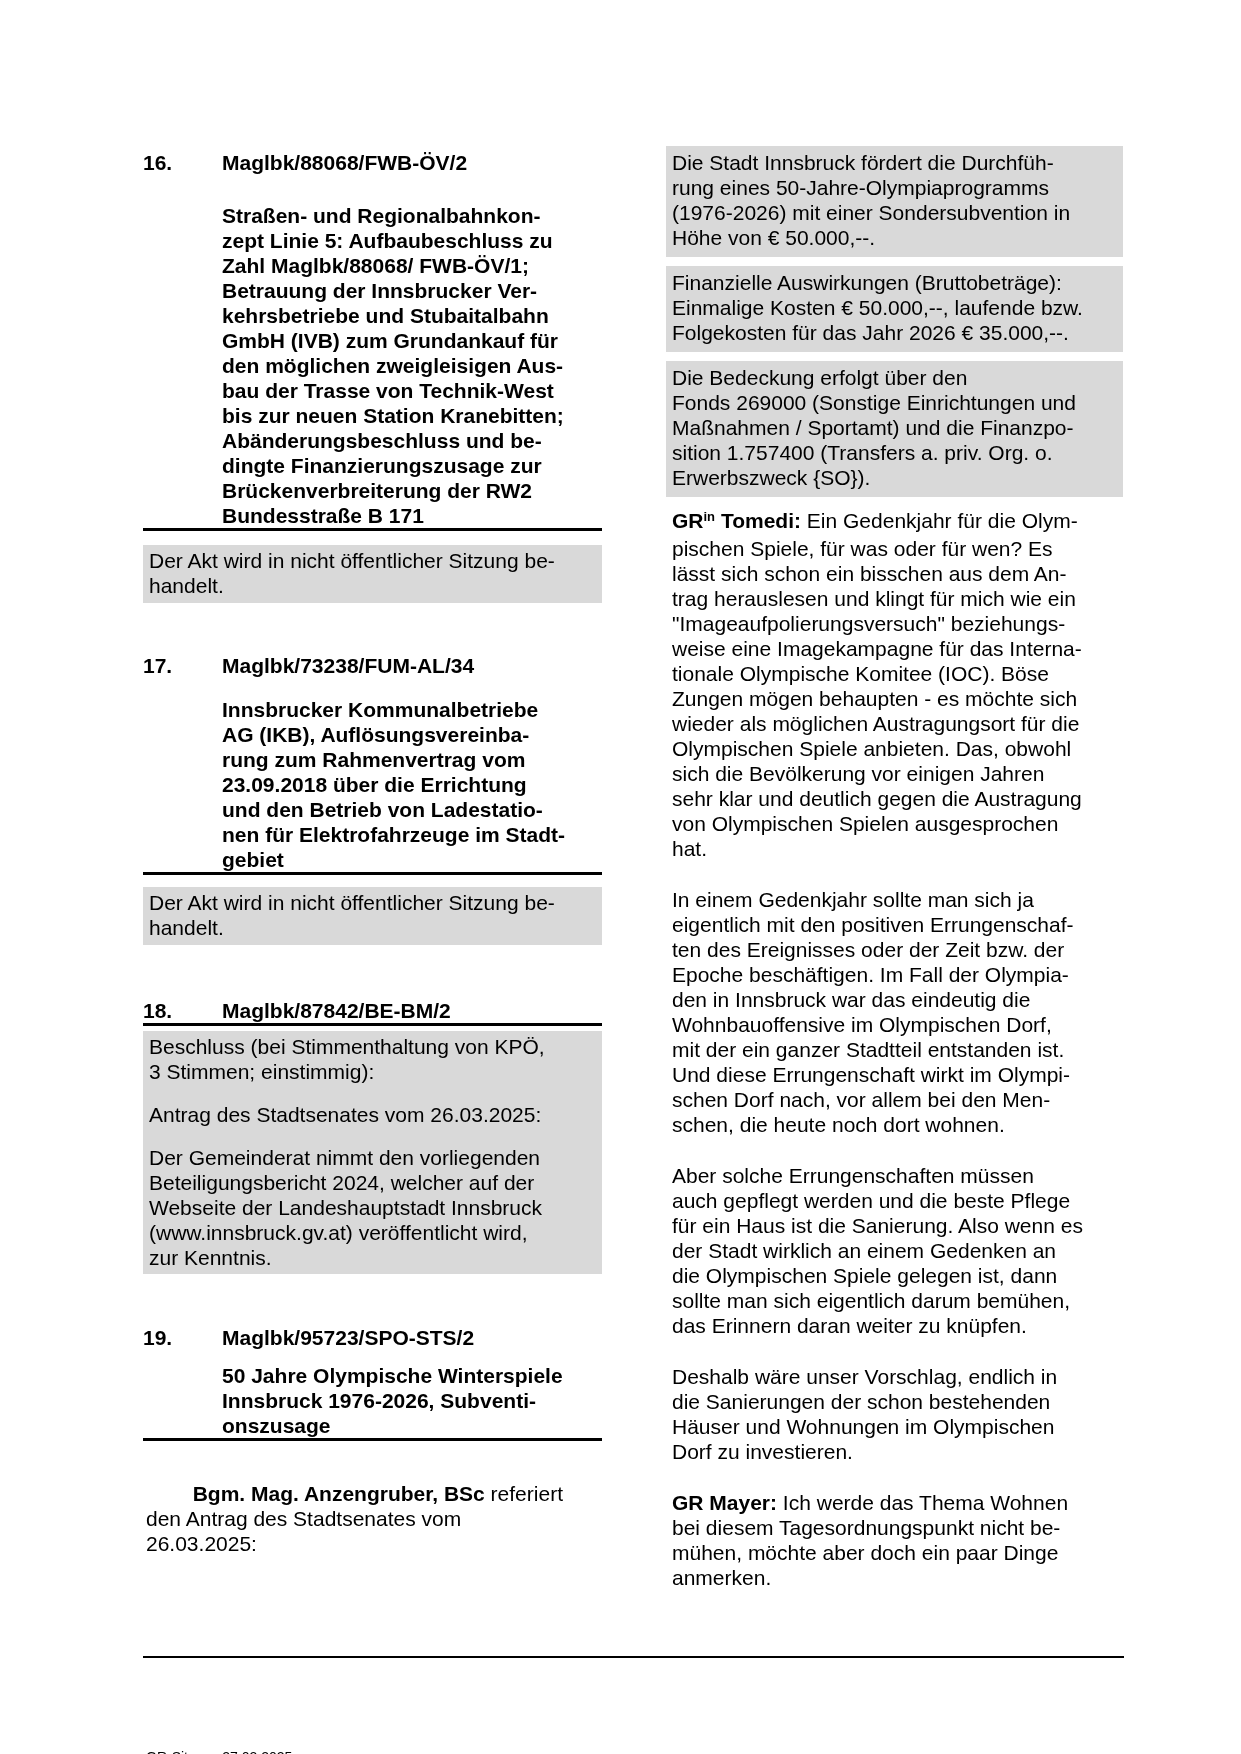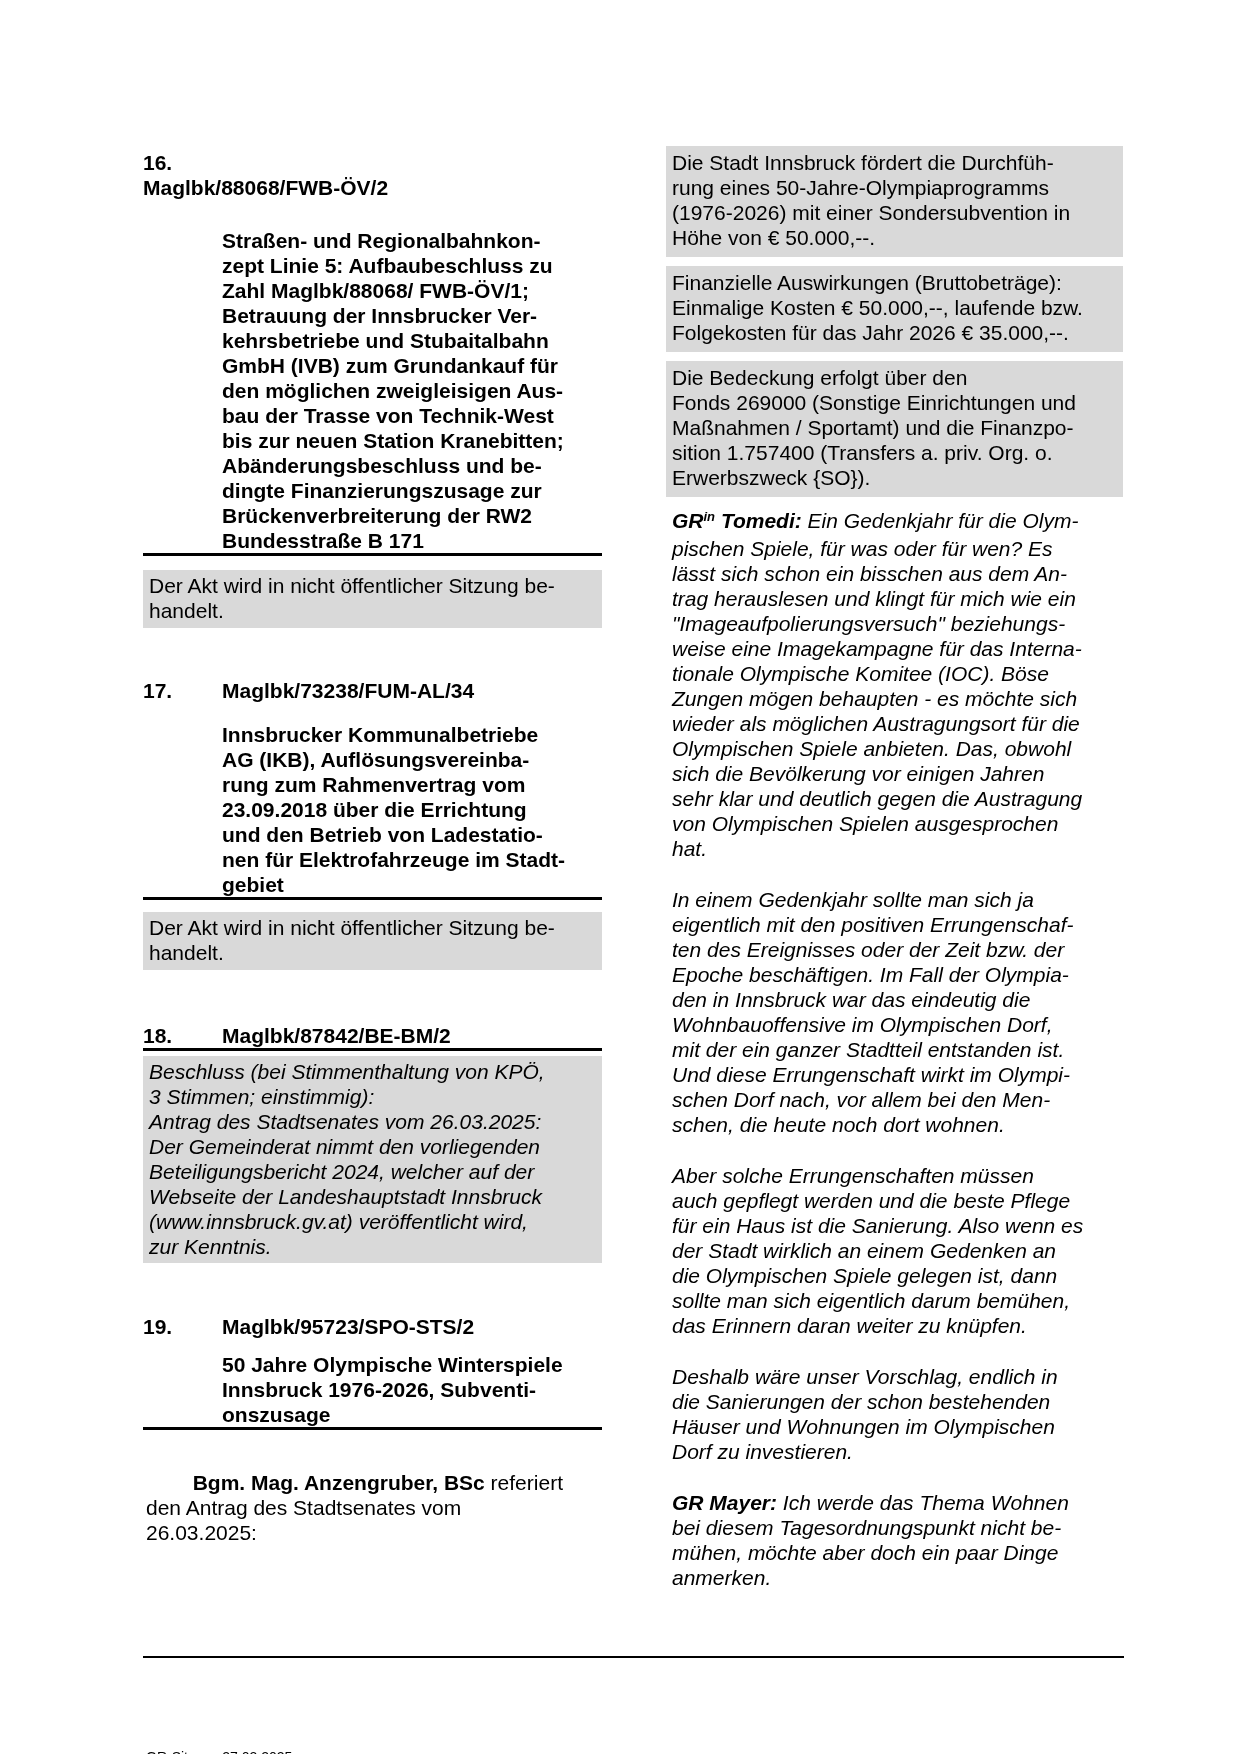--- a/index.html
+++ b/index.html
@@ -17,43 +17,43 @@
   .col { position:absolute; top:146px; }
   .col-left  { left:143px; width:459px; }
   .col-right { left:666px; width:457px; }
 
   
   .head { display:flex; font-weight:bold; }
   .num  { flex:none; width:79px; }
   .title { font-weight:bold; margin-left:79px; white-space:pre; }
   .hrule { border-top:3px solid var(--ink); height:0; }
   .note { margin-top:14px; background:var(--hl); padding:3px 5px 5px 6px; white-space:pre; }
-  #item16 .head  { margin-top:4px;flex-direction:column; }
+  #item16 .head  { margin-top:4px; }
   #item16 .title { margin-top:28px; }
   #item17 .head  { margin-top:50px; }
   #item17 .title { margin-top:19px; }
   #item17 .note  { margin-top:12px; }
   #item18 .head  { margin-top:53px; }
   #item18 .title { margin-top:15px; }
   #item19 .head  { margin-top:51px; }
   #item19 .title { margin-top:13px; }
   .res { margin-top:5px; background:var(--hl); padding:3px 16px 4px 6px; }
   .res p { margin:0; white-space:pre; }
-  .res p + p { }
+  .res p + p { margin-top:18px; }
   .referent { margin-top:15px; padding-left:3px; white-space:pre; }
   .b { font-weight:bold; }
 
   
   .hl { background:var(--hl); padding:4px 4px 7px 6px; white-space:pre; }
   .hl + .hl { margin-top:9px; }
   .speech { margin:11px 0 0 6px; white-space:pre; }
   .gap26 { margin-top:26px; }
   .para { margin:26px 0 0 6px; white-space:pre; }
   .sup { font-size:13px; position:relative; top:-7px; font-weight:bold; }
-  p { margin:0;font-style:italic; }
+  p { margin:0; }
 
   
   .footer-rule { position:absolute; left:143px; top:1656px; width:981px; border-top:2px solid var(--ink); height:0; }
   .footer-label { position:absolute; left:146px; top:1745px; font-size:14px; }
 </style>
 </head>
 <body>
 
 <div class="page">
 

